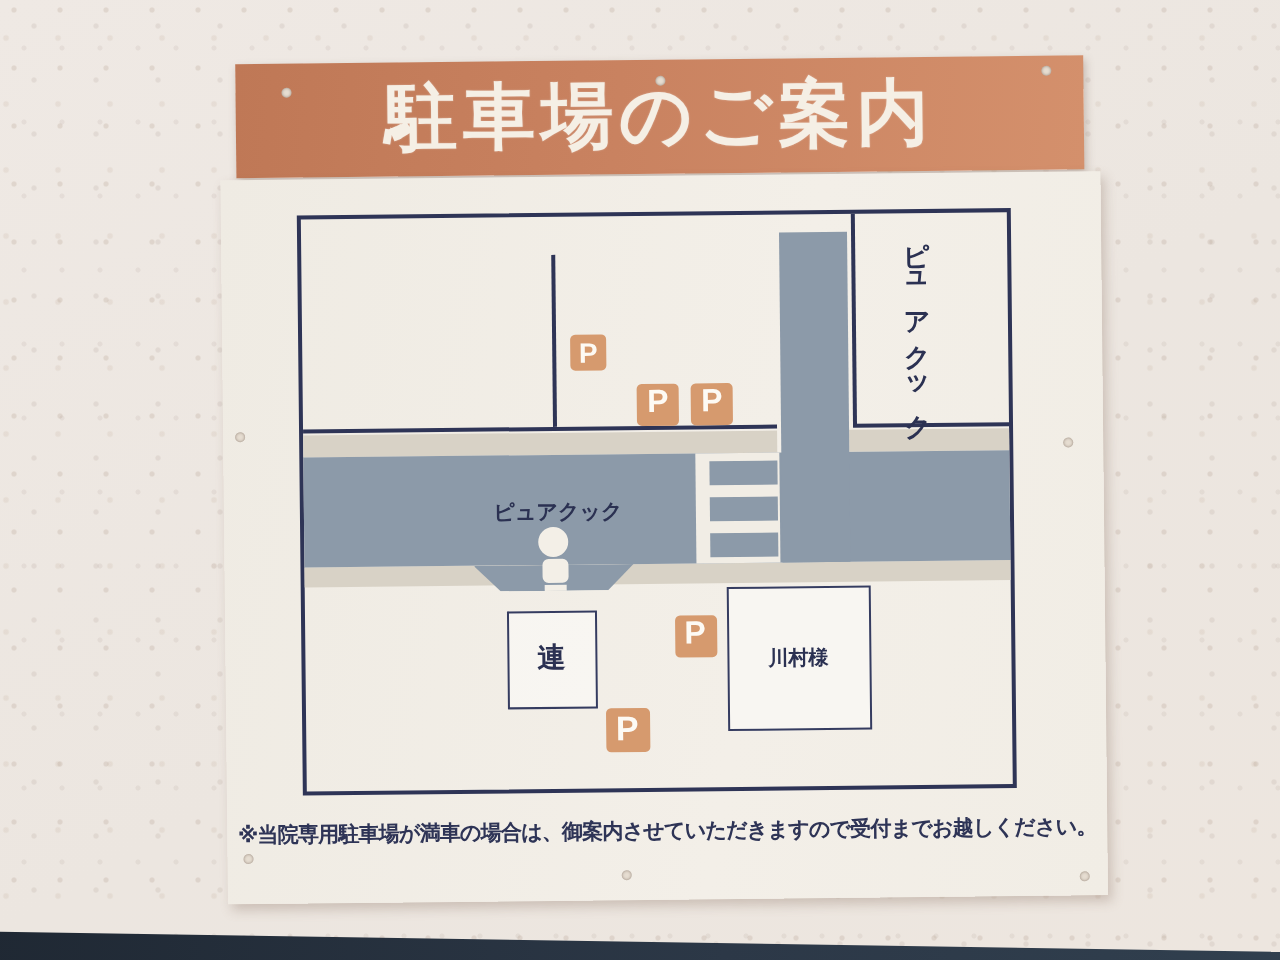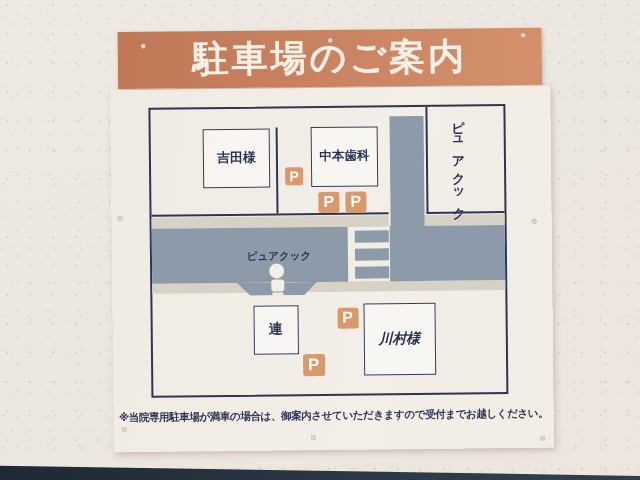--- a/index.html
+++ b/index.html
@@ -124,31 +124,25 @@
         <div class="bus-body" style="left:118.5px;top:171px;"></div>
         <div class="bus-base" style="left:119.5px;top:183.5px;"></div>
 
         <div class="bus-label" style="left:88px;top:141px;width:78px;">ピュアクック</div>
 
         <div class="line" style="left:0;top:105px;width:237px;height:1.5px;"></div>
         <div class="line" style="left:275px;top:105px;width:78px;height:1.5px;"></div>
         <div class="line" style="left:275px;top:0;width:1.5px;height:106px;"></div>
         <div class="line" style="left:125px;top:19px;width:1.5px;height:86px;"></div>
 
-        <div class="bld" style="left:52px;top:19.5px;width:65px;height:57px;font-size:13px;">
-          <span>吉田様</span>
-        </div>
-        <div class="bld" style="left:160px;top:18.5px;width:65px;height:58px;font-size:12.5px;">
-          <span>中本歯科</span>
-        </div>
         <div class="purecook" style="left:298px;top:5px;height:100px;">ピュアクック</div>
         <div class="bld" style="left:100.5px;top:196.5px;width:43px;height:47px;font-size:14px;">
           <span>連</span>
         </div>
-        <div class="bld" style="left:210.5px;top:196px;width:70px;height:70px;font-size:14px;font-style:italic;">
+        <div class="bld" style="left:210.5px;top:186px;width:70px;height:70px;font-size:10px;">
           <span>川村様</span>
         </div>
 
         <div class="p-icon" style="left:134px;top:59px;width:18px;height:18px;font-size:14px;">P</div>
         <div class="p-icon" style="left:167px;top:83.5px;width:21px;height:21px;font-size:16px;">P</div>
         <div class="p-icon" style="left:194px;top:83.5px;width:21px;height:21px;font-size:16px;">P</div>
         <div class="p-icon" style="left:184.5px;top:199.5px;width:21px;height:21px;font-size:16px;">P</div>
         <div class="p-icon" style="left:149.5px;top:245.5px;width:22px;height:22px;font-size:17px;">P</div>
 
       </div>

